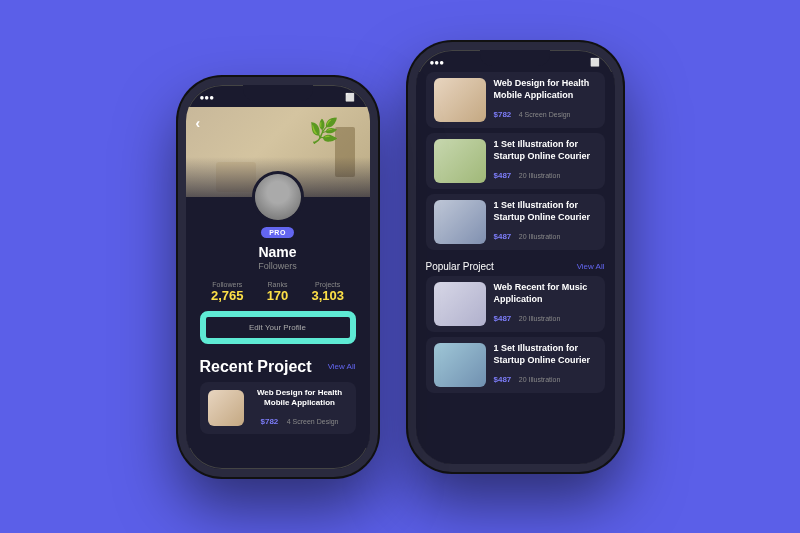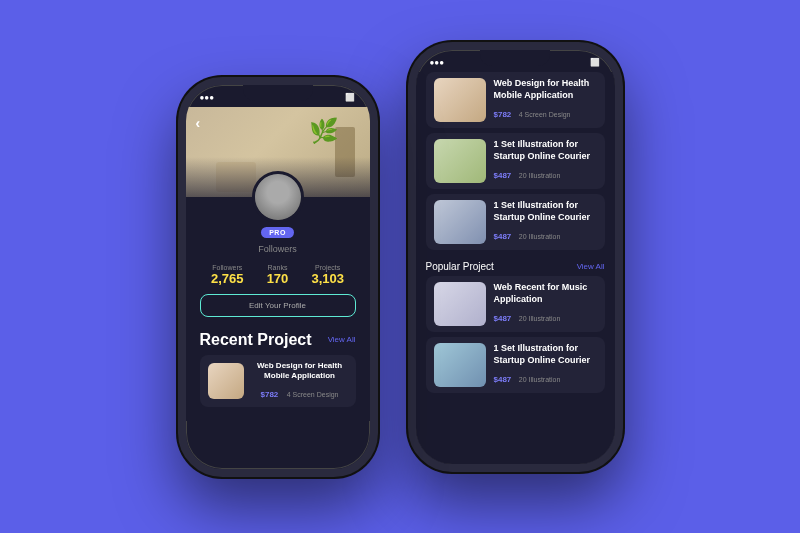--- a/index.html
+++ b/index.html
@@ -173,21 +173,21 @@
       font-size: 7px;
     }
 
     .stat-value {
       color: #fde047;
       font-size: 13px;
       font-weight: 700;
     }
 
     .edit-btn {
-      border: 1px solid #5eead4;
+      border: 6px solid #5eead4;
       border-radius: 8px;
       padding: 6px 0;
       color: #aaa;
       font-size: 8px;
       text-align: center;
       margin: 0 0 8px;
       width: 100%;
     }
 
     .section-header {
@@ -408,20 +408,21 @@
     </div>
 
     <div class="profile-section">
       <div class="avatar-wrap">
         <div class="avatar">
           <div class="avatar-img"></div>
         </div>
         <div class="pro-badge">PRO</div>
       </div>
 
+      <div class="profile-name">Name</div>
       <div class="profile-location">Followers</div>
 
       <div class="stats-row">
         <div class="stat-item">
           <div class="stat-label">Followers</div>
           <div class="stat-value">2,765</div>
         </div>
         <div class="stat-item">
           <div class="stat-label">Ranks</div>
           <div class="stat-value">170</div>

